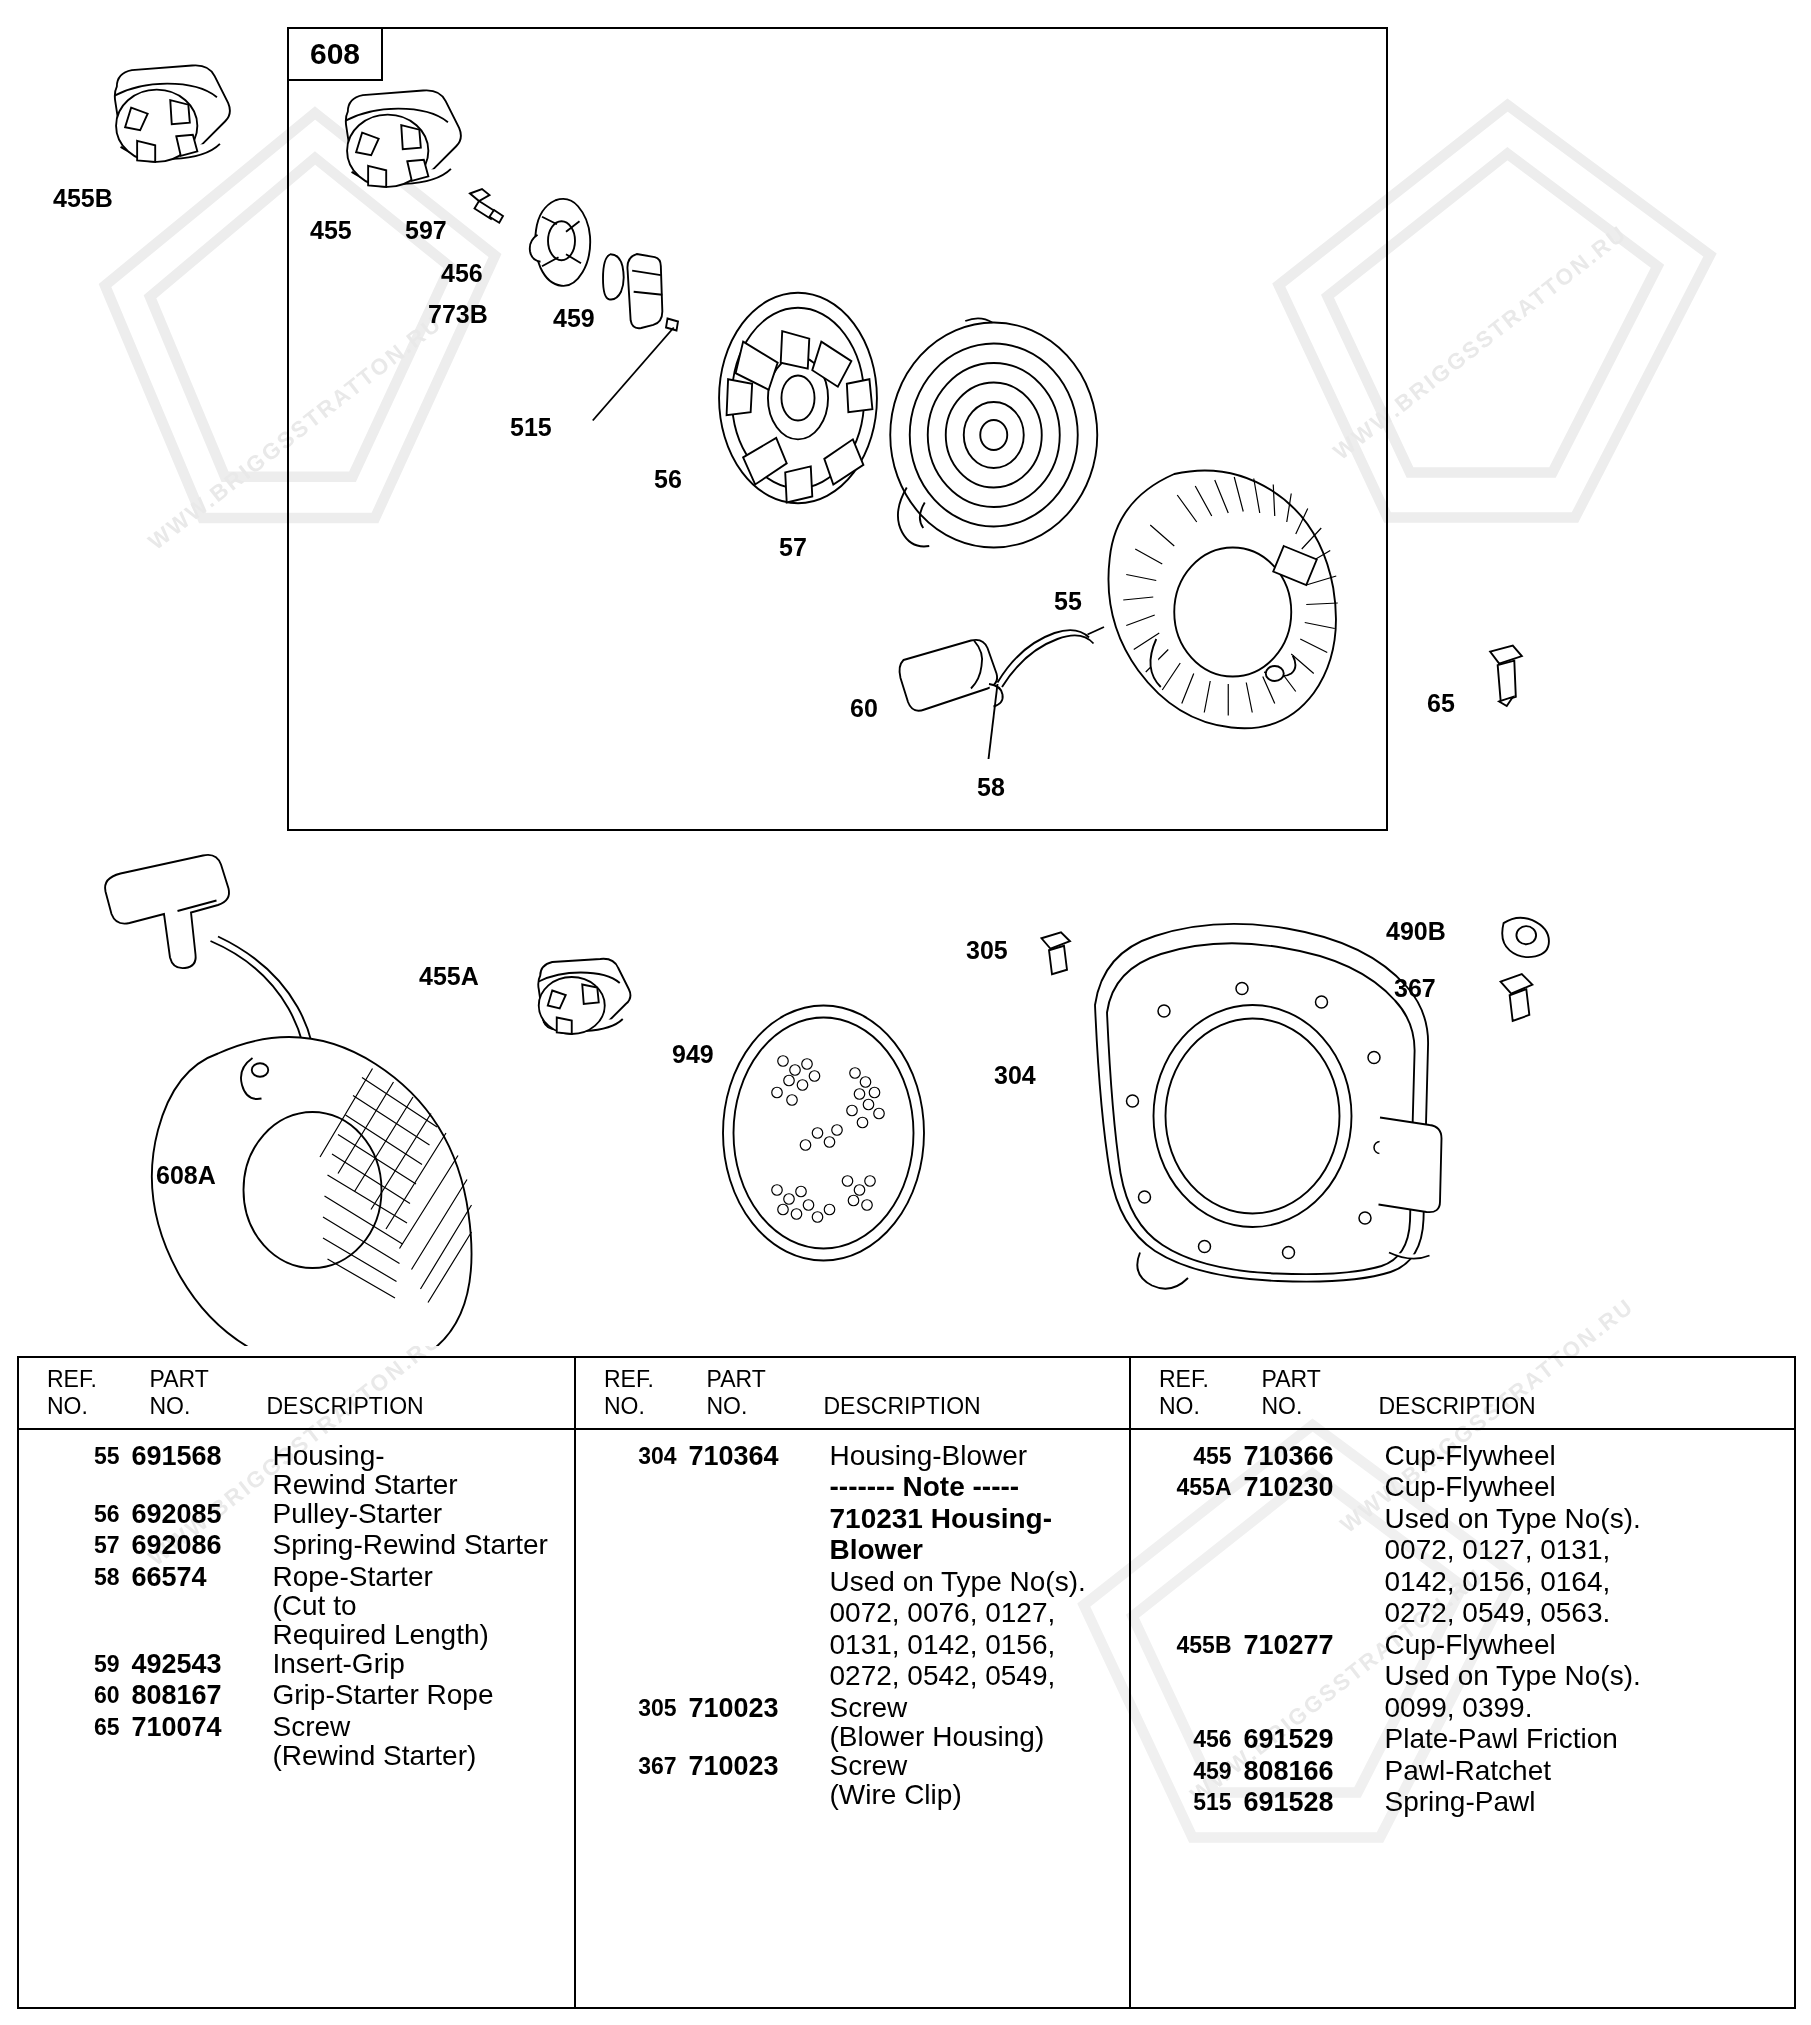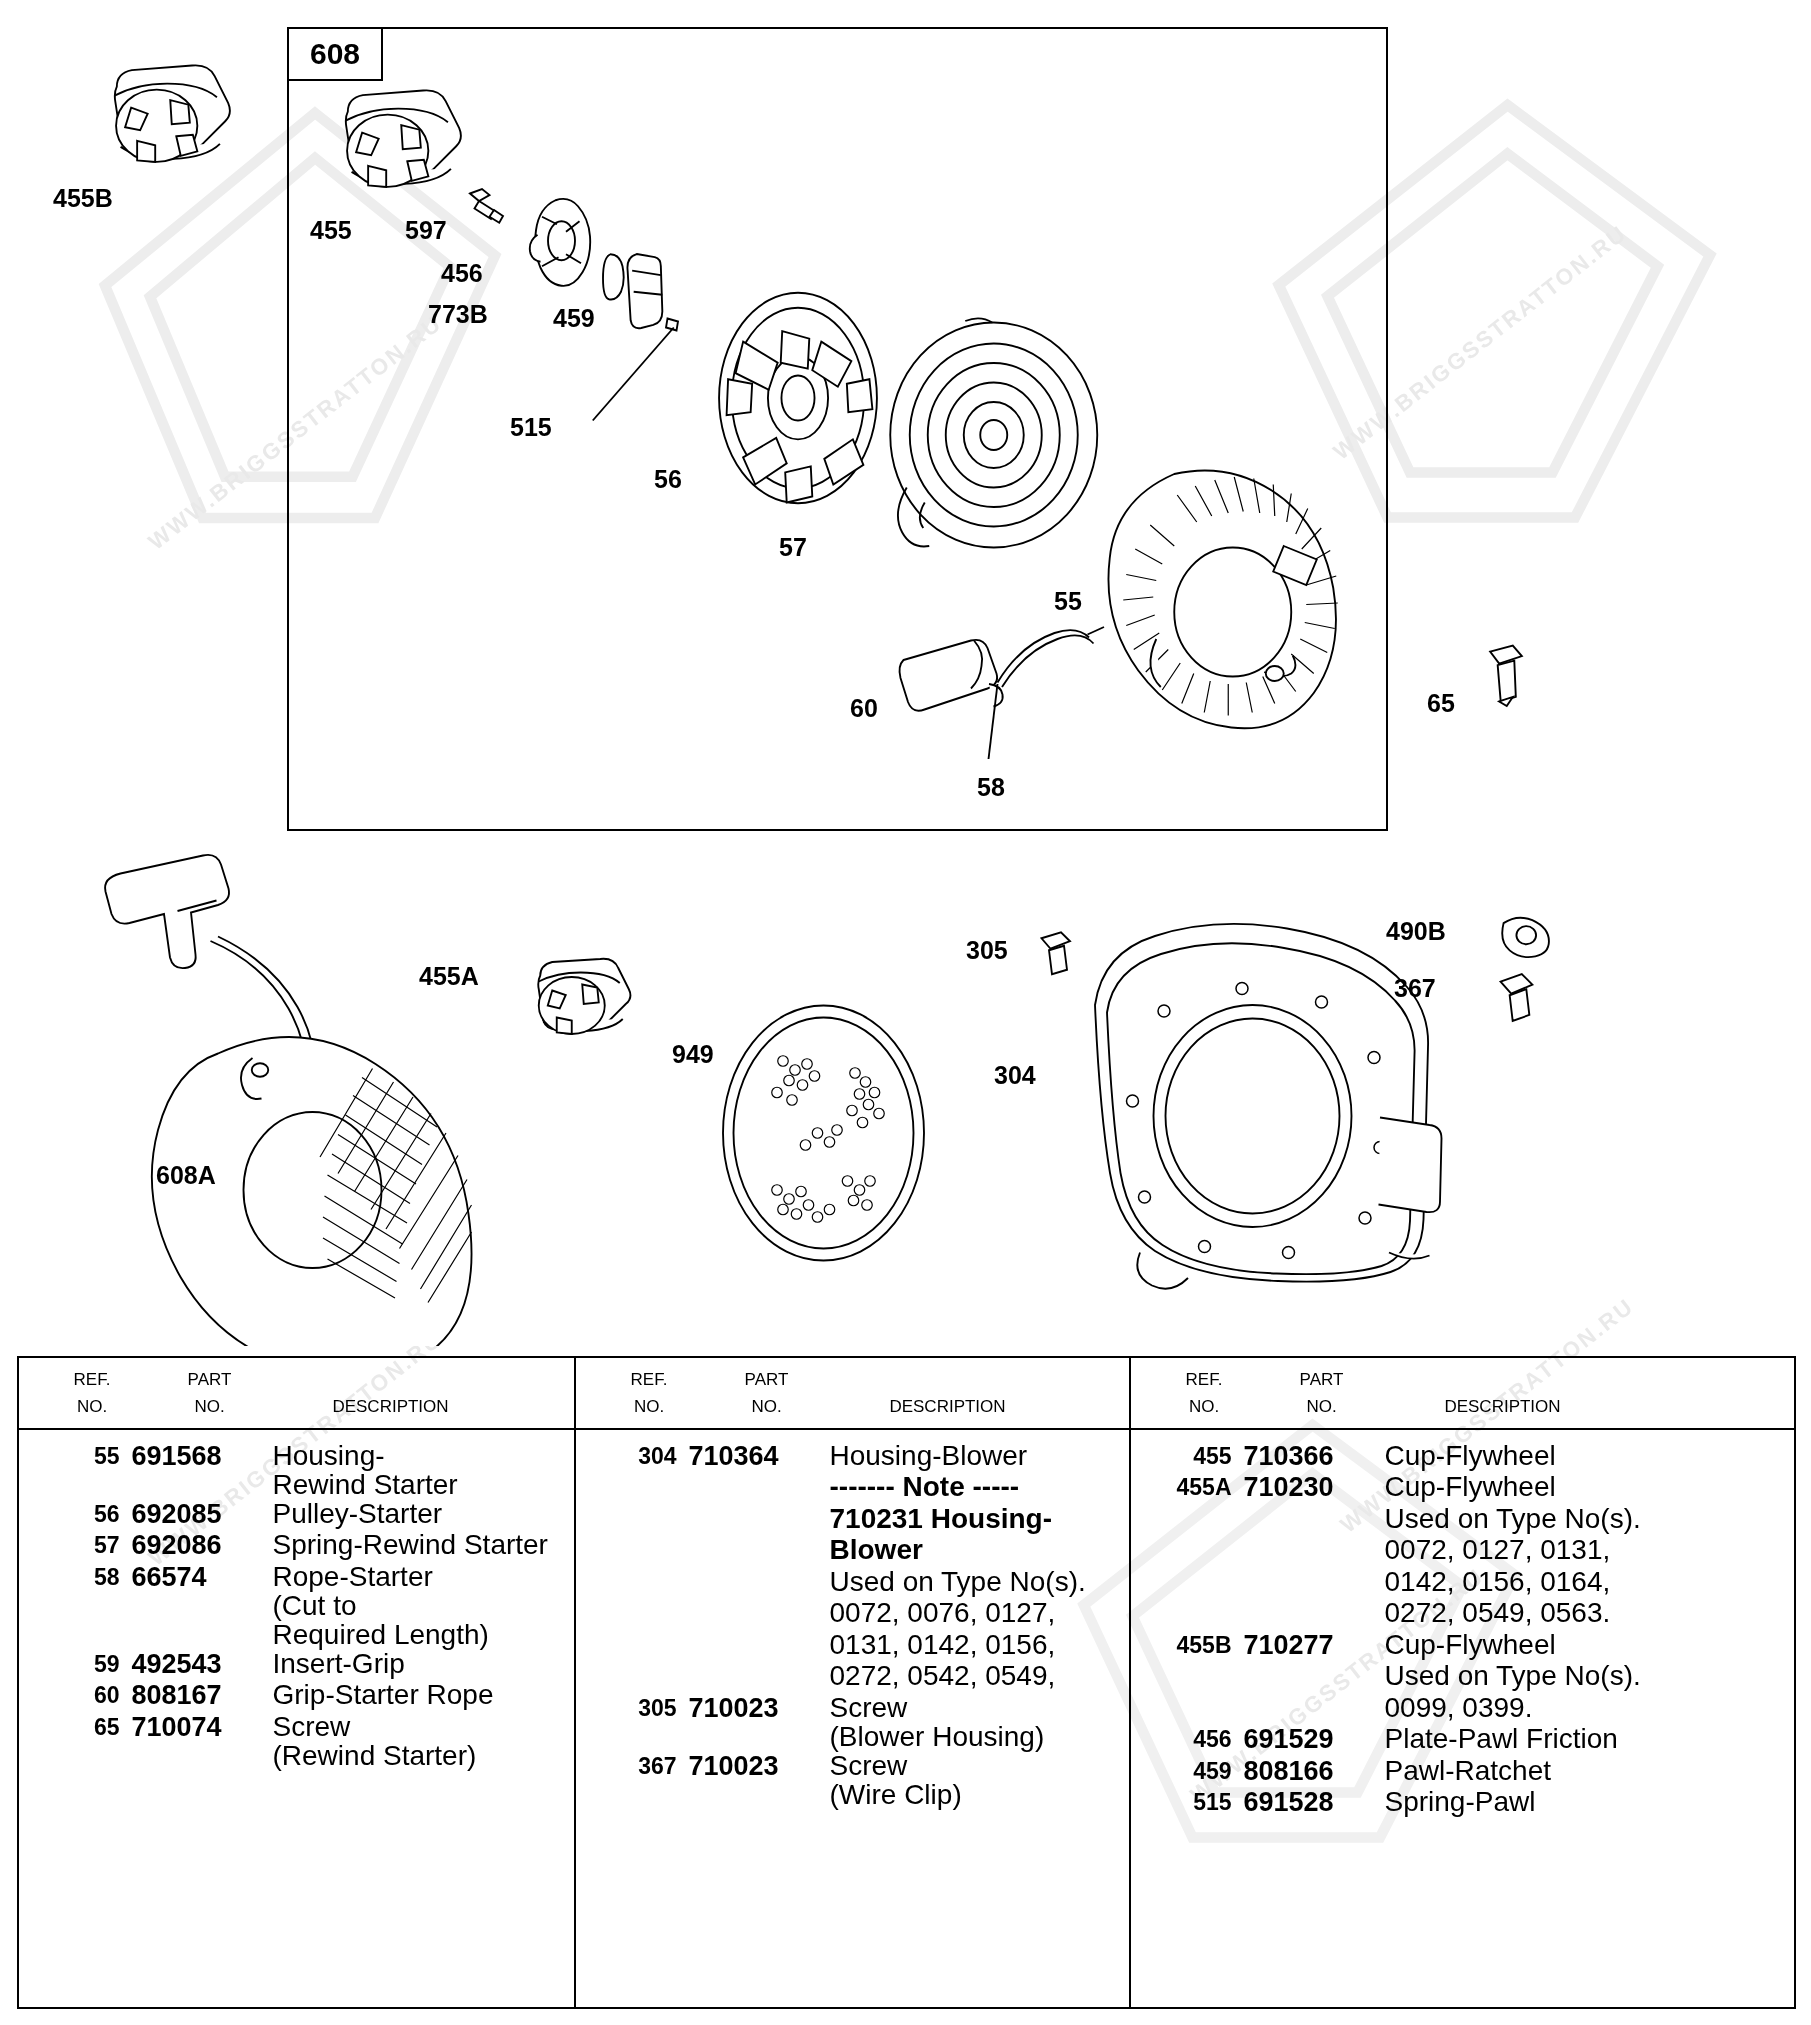--- a/index.html
+++ b/index.html
@@ -91,23 +91,23 @@
   .col-w3 { width: 665px; }
 
   .thead {
     height: 72px;
     box-sizing: border-box;
     border-bottom: 2.3px solid #000;
     position: relative;
   }
   .thead .h {
     position: absolute;
-    font-size: 17px;
+    font-size: 23px;
     line-height: 27px;
-    text-align: center;
+    text-align: left;
     white-space: pre-line;
   }
   .h-ref  { left: 28.5px;  top: 7.5px; width: 90px; }
   .h-part { left: 131px; top: 8px; width: 120px; }
   .h-desc { left: 248px; top: 35px; width: 248px; }
 
   .tbody {
     position: relative;
     padding-top: 10.5px;
   }

